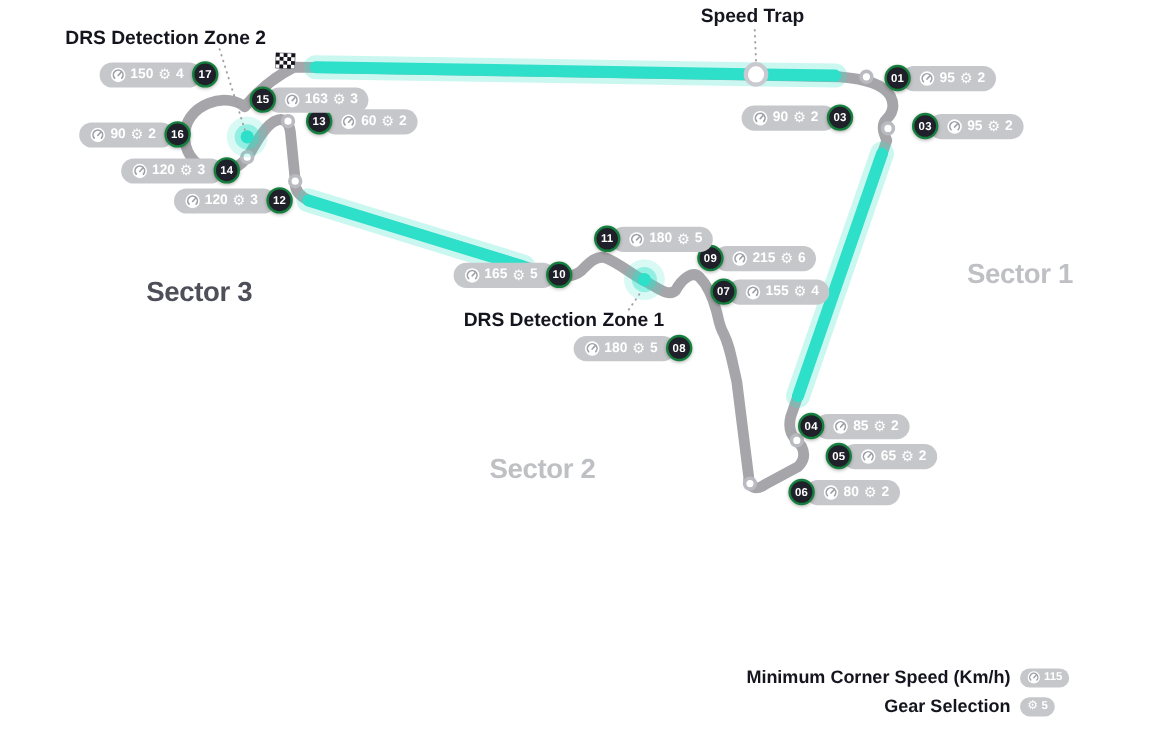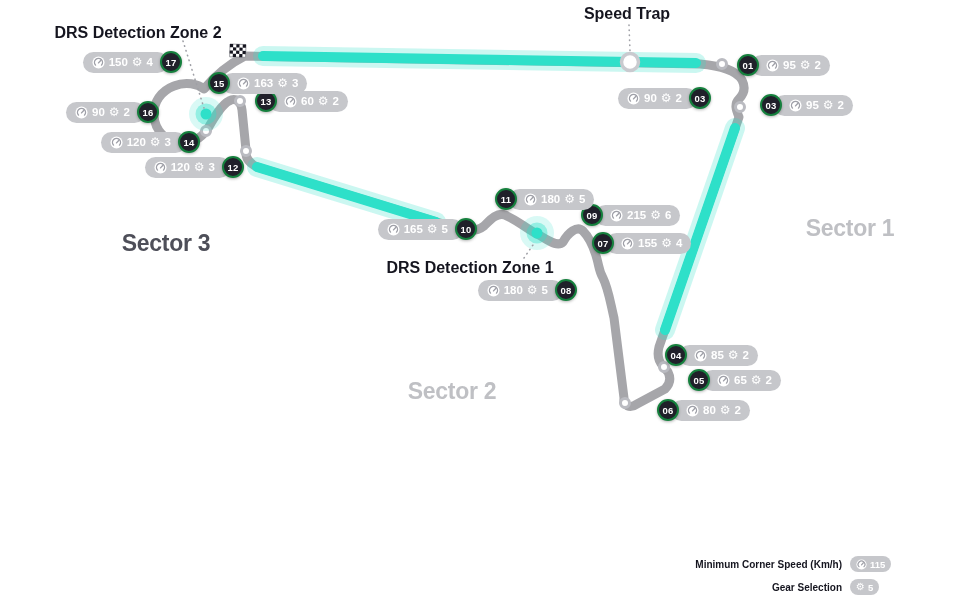--- a/index.html
+++ b/index.html
@@ -27,21 +27,21 @@
   .gear-ic { font-family:"DejaVu Sans", sans-serif; font-size:12px; line-height:1; font-weight:400; color:#fff; }
 
   .sector { position:absolute; transform:translate(-50%,-50%); font-weight:800; font-size:23px; letter-spacing:-.3px; white-space:nowrap; }
   .sector.light { color:var(--sector-light,#bfc0c4); }
   .sector.dark  { color:var(--sector-dark,#4e4f59); }
   .annotation { position:absolute; transform:translate(-50%,-50%); font-weight:700; font-size:16px;
                 color:var(--label-dark,#15151f); white-space:nowrap; }
 
   .legend { position:absolute; right:64px; top:556px; display:grid; grid-template-columns:auto 46px;
             column-gap:8px; row-gap:7px; align-items:center; }
-  .legend-label { font-size:10px; font-weight:600; color:var(--label-dark,#15151f); text-align:right; white-space:nowrap; }
+  .legend-label { font-size:15px; font-weight:600; color:var(--label-dark,#15151f); text-align:right; white-space:nowrap; }
   .legend-pill { height:16px; border-radius:8px; background:var(--pill,#c6c7cb); display:inline-flex; align-items:center;
                  gap:3px; padding:0 6px; color:#fff; font-size:9.5px; font-weight:700; justify-self:start; }
   .legend-pill .gear-ic { font-size:10px; }
 </style>
 </head>
 <body>
 
 <div class="stage">
 
   <svg class="track-svg" width="960" height="611" viewBox="0 0 960 611" aria-hidden="true">

